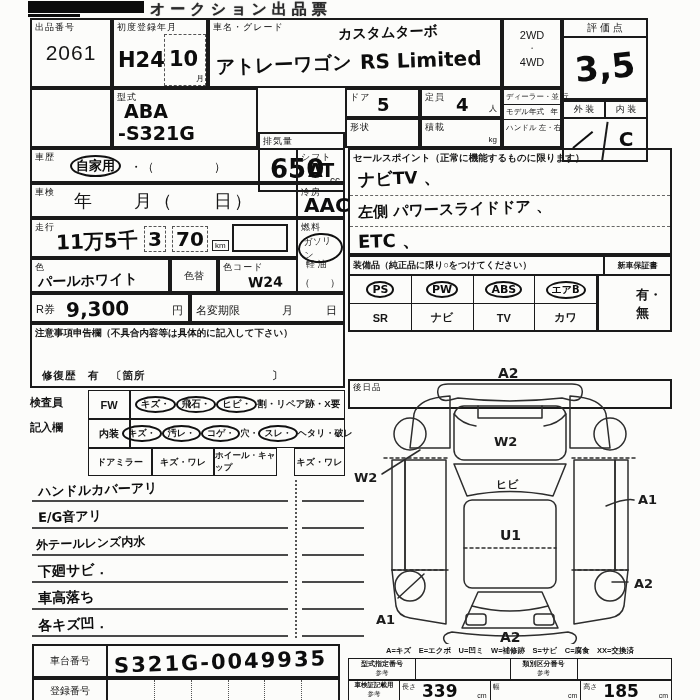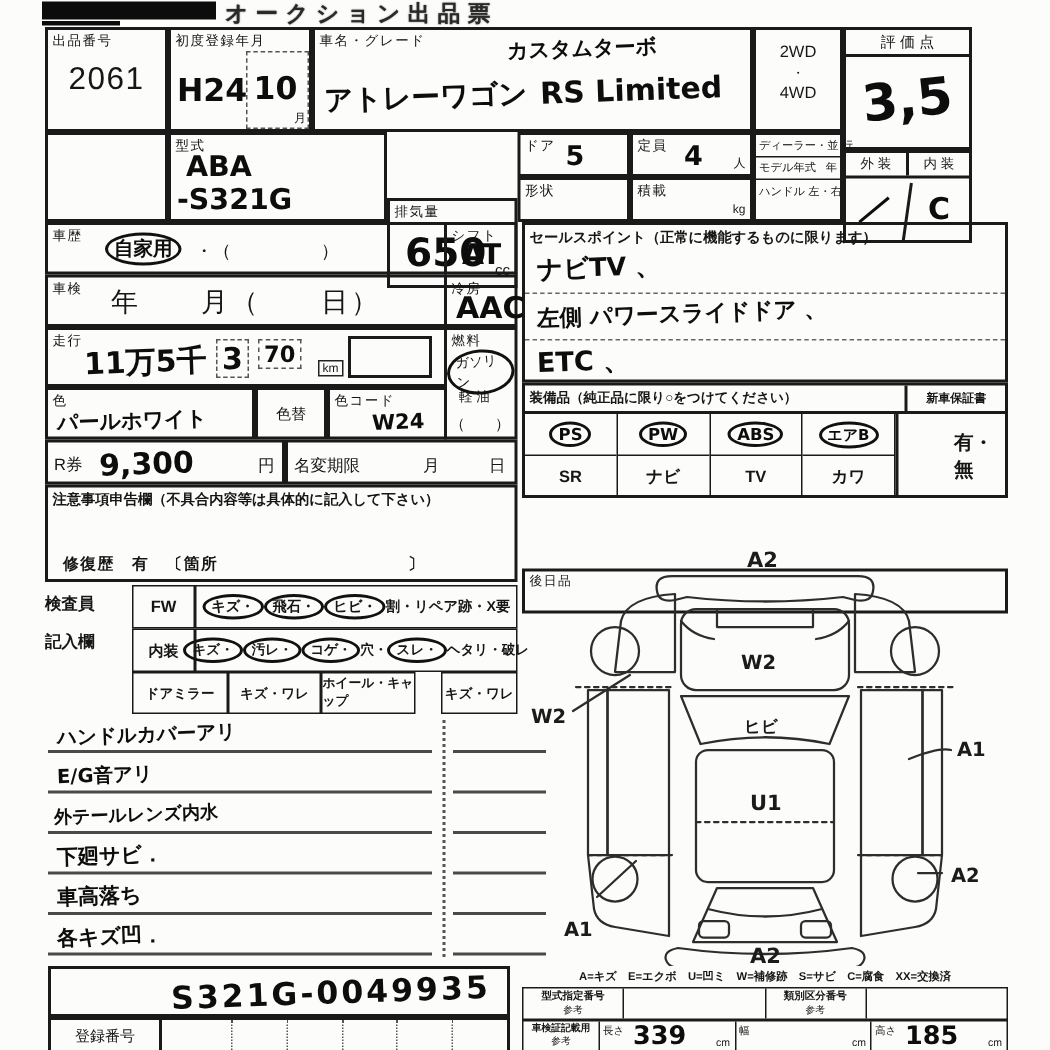--- a/index.html
+++ b/index.html
@@ -130,21 +130,21 @@
   </div>
   <div class="cell" style="left:296px;top:183px;width:49px;height:35px;">
     <span class="lbl">冷房</span>
     <span class="hw" style="position:absolute;left:6px;top:8px;font-size:20px;z-index:3;">AAC</span>
   </div>
 
   <div class="cell" style="left:30px;top:218px;width:268px;height:40px;">
     <span class="lbl">走行</span>
     <span class="hw tilt" style="position:absolute;left:24px;top:8px;font-size:20px;">11万5千</span>
     <span class="hw dashbox" style="position:absolute;left:112px;top:6px;font-size:20px;">3</span>
-    <span class="hw dashbox" style="position:absolute;left:140px;top:6px;font-size:15px;">70</span>
+    <span class="hw dashbox" style="position:absolute;left:140px;top:6px;font-size:20px;">70</span>
     <span style="position:absolute;left:180px;top:20px;font-size:8px;border:1px solid #222;padding:0 2px;">km</span>
     <span class="cell" style="left:200px;top:4px;width:56px;height:28px;"></span>
   </div>
   <div class="cell" style="left:296px;top:218px;width:49px;height:75px;">
     <span class="lbl">燃料</span>
     <span class="circ" style="position:absolute;left:0px;top:13px;font-size:9px;transform:rotate(-4deg);">ガソリン</span>
     <span style="position:absolute;left:8px;top:38px;font-size:9px;">軽 油</span>
     <span style="position:absolute;left:2px;top:56px;font-size:10px;">（　　）</span>
   </div>
 
@@ -233,20 +233,21 @@
   <div class="uline" style="left:32px;top:617px;width:256px;height:18px;"></div>
   <div style="position:absolute;left:295px;top:480px;height:158px;border-left:2px dotted #555;"></div>
   <div class="uline" style="left:302px;top:482px;width:62px;height:18px;"></div>
   <div class="uline" style="left:302px;top:509px;width:62px;height:18px;"></div>
   <div class="uline" style="left:302px;top:536px;width:62px;height:18px;"></div>
   <div class="uline" style="left:302px;top:563px;width:62px;height:18px;"></div>
   <div class="uline" style="left:302px;top:590px;width:62px;height:18px;"></div>
   <div class="uline" style="left:302px;top:617px;width:62px;height:18px;"></div>
 
   <div class="cell" style="left:32px;top:644px;width:308px;height:34px;">
+    <div class="cen" style="position:absolute;left:0;top:0;width:72px;height:100%;border-right:2px solid #1a1a1a;font-size:10px;">車台番号</div>
     <span class="hw tilt" style="position:absolute;left:80px;top:4px;font-size:21px;letter-spacing:2px;">S321G-0049935</span>
   </div>
   <div class="cell" style="left:32px;top:678px;width:308px;height:26px;">
     <div class="cen" style="position:absolute;left:0;top:0;width:72px;height:100%;border-right:2px solid #1a1a1a;font-size:10px;">登録番号</div>
     <div style="position:absolute;left:120px;top:0;right:0;height:100%;display:flex;">
       <span style="flex:1;border-left:1px dotted #555;"></span>
         <span style="flex:1;border-left:1px dotted #555;"></span>
         <span style="flex:1;border-left:1px dotted #555;"></span>
         <span style="flex:1;border-left:1px dotted #555;"></span>
         <span style="flex:1;border-left:1px dotted #555;"></span>

